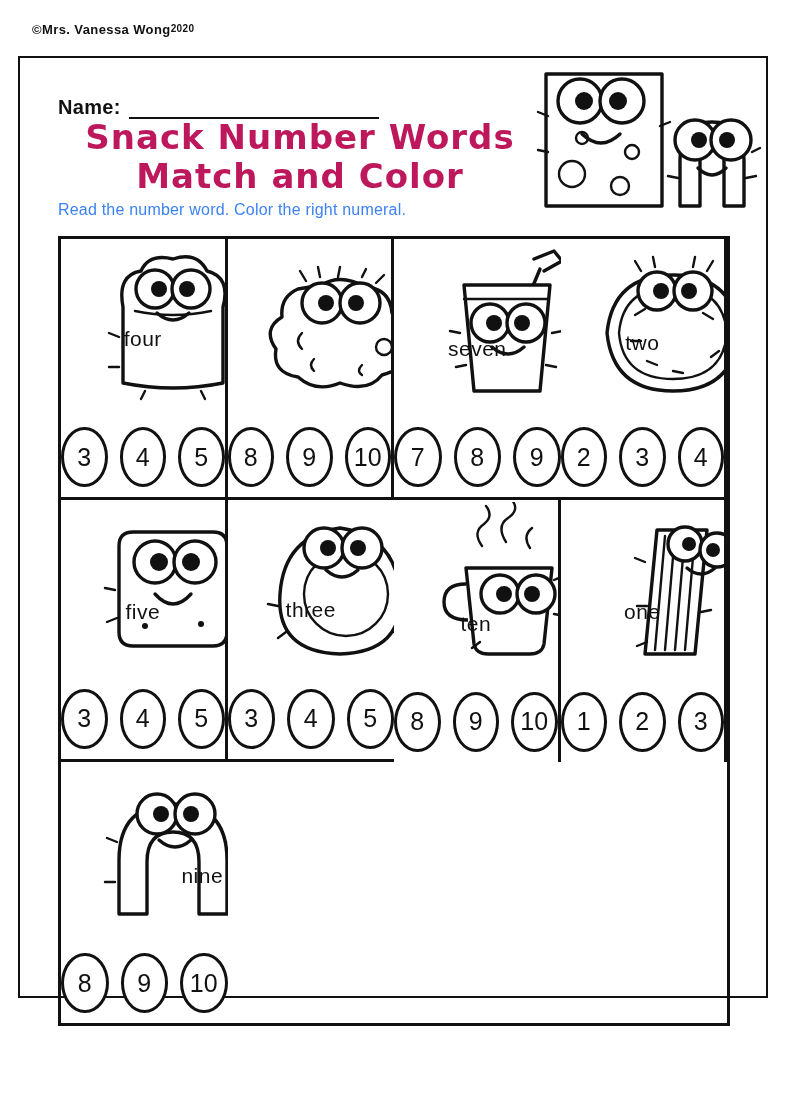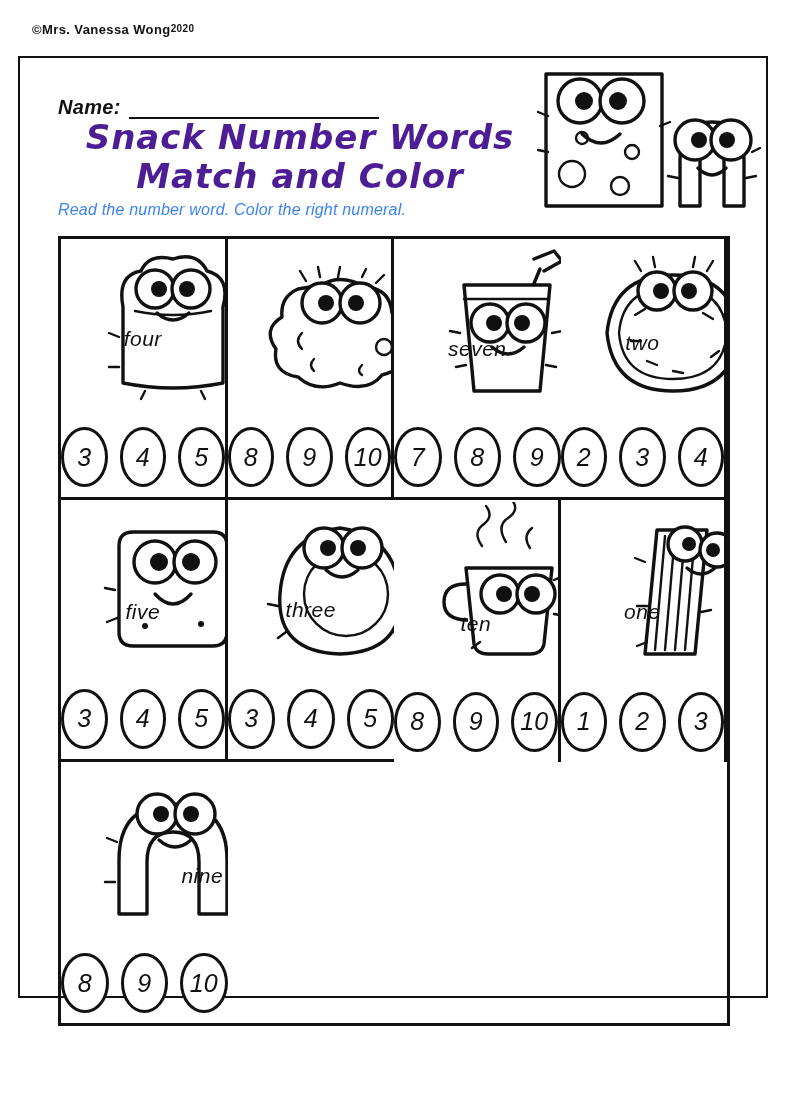--- a/index.html
+++ b/index.html
@@ -28,21 +28,20 @@
     font-size:10px;
     vertical-align:2px;
   }
   .sheet{
     position:absolute;
     left:18px;top:56px;
     width:750px;height:942px;
     border:2px solid #111;
     background:#fff;
     box-sizing:border-box;
-    font-style:italic;
   }
 
   
   .name-row{
     position:absolute;
     left:38px;top:38px;
     display:flex;align-items:flex-end;
     gap:8px;
   }
   .name-label{
@@ -58,21 +57,21 @@
     height:16px;
   }
   .title{
     position:absolute;
     left:30px;top:60px;
     width:500px;
     text-align:center;
     font-family:"DejaVu Sans", sans-serif;
     font-size:34px;
     font-weight:bold;
-    color:#4c1d95;
+    color:#be185d;
     letter-spacing:1px;
     line-height:1.15;
   }
   .subtitle{
     position:absolute;
     left:38px;top:143px;
     font-family:"Liberation Sans", sans-serif;
     font-size:16px;
     color:#3b82f6;
     letter-spacing:.2px;

